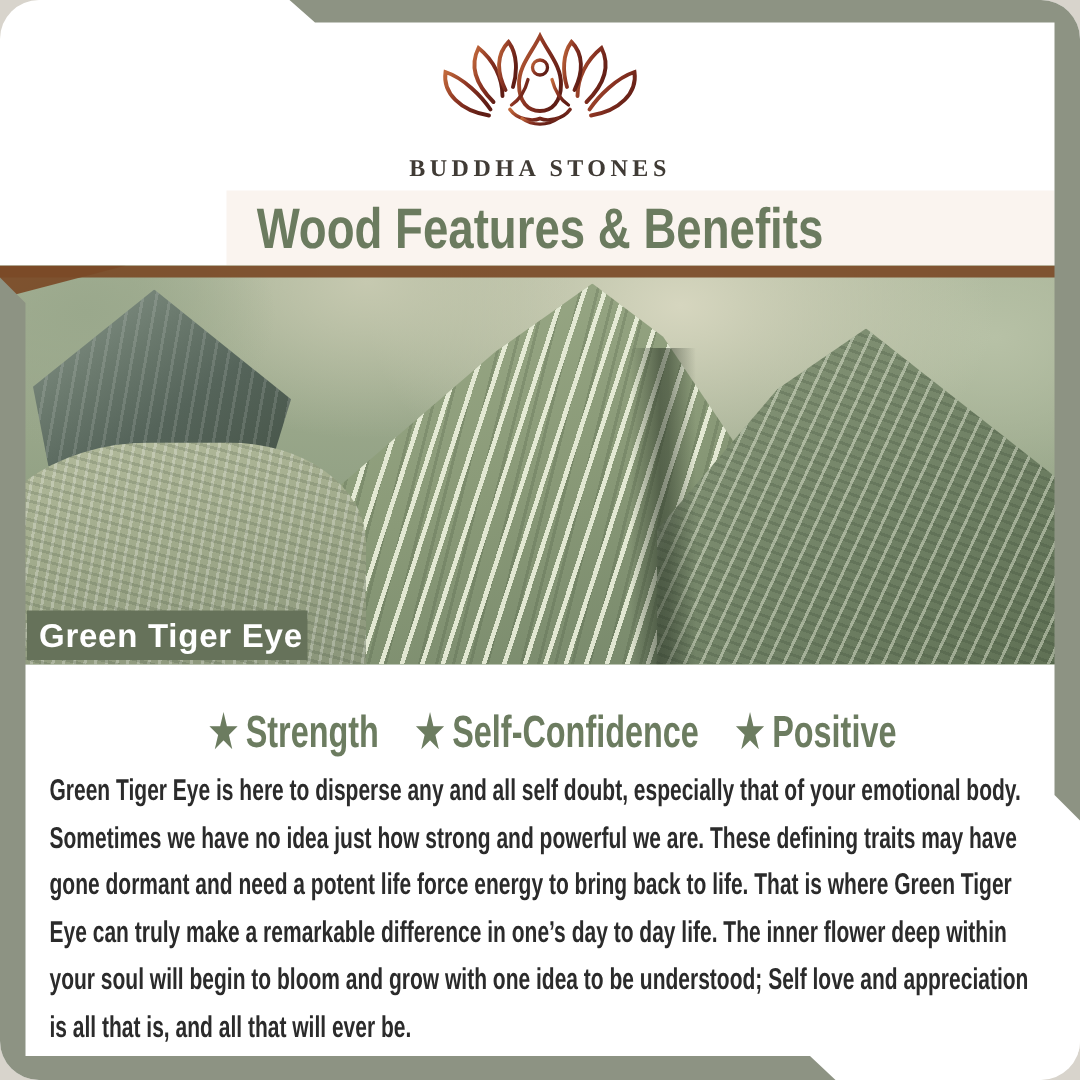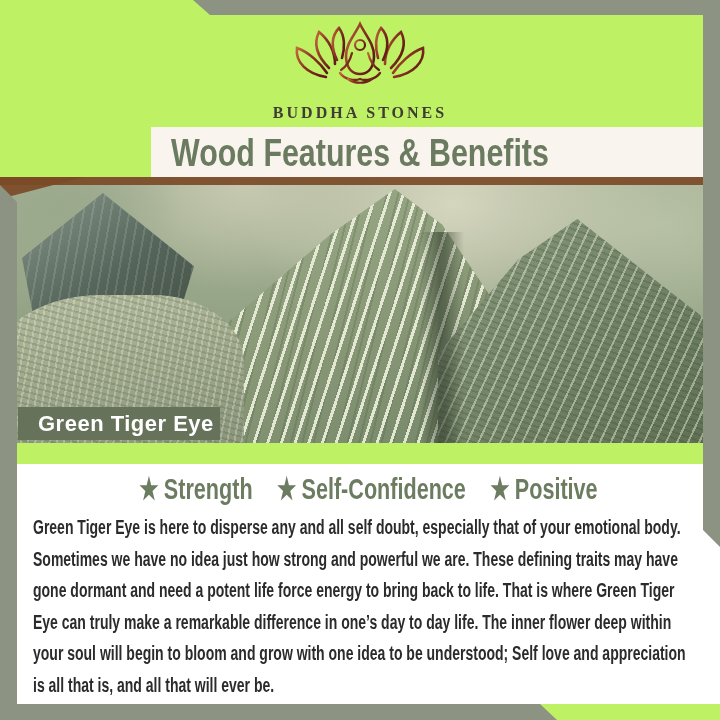--- a/index.html
+++ b/index.html
@@ -1,18 +1,18 @@
 <!DOCTYPE html>
 <html><head>
 <meta charset="utf-8">
 <style>
   html,body{margin:0;padding:0;background:#d8d4cc;}
   .page{
     position:relative;width:720px;height:720px;overflow:hidden;
-    background:#bef264;font-family:"Liberation Sans",sans-serif;
+    background:#ffffff;font-family:"Liberation Sans",sans-serif;border-radius:26px;
   }
   
   .logo-wrap{position:absolute;top:20px;left:0;width:720px;text-align:center;}
   .lotus{display:block;margin:0 auto;width:150px;height:82px;}
   .brand-name{
     margin-top:2px;font-family:"Liberation Serif",serif;font-weight:600;
     font-size:16px;letter-spacing:3px;color:#403B35;
   }
   
   .title-strip{position:absolute;left:151px;top:127px;width:552px;height:50px;background:#FAF4EF;}
@@ -66,23 +66,23 @@
       repeating-linear-gradient(15deg, rgba(60,75,55,.18) 0 2px, rgba(60,75,55,0) 2px 6px),
       repeating-linear-gradient(100deg, rgba(255,255,255,.25) 0 2px, rgba(255,255,255,0) 2px 7px),
       linear-gradient(170deg,#B3BB9C 0%,#9FA98A 50%,#8A957A 100%);
   }
   .crevice{
     left:420px;top:55px;width:44px;height:211px;
     background:linear-gradient(90deg, rgba(35,45,32,0) 0%, rgba(35,45,32,.5) 45%, rgba(35,45,32,.45) 58%, rgba(35,45,32,0) 100%);
   }
   
   .badge{
-    position:absolute;left:18px;top:407px;width:202px;height:33px;
+    position:absolute;left:18px;top:407px;width:187px;height:33px;
     background:#66725A;color:#FFFFFF;display:flex;align-items:center;
-    padding-left:20px;box-sizing:border-box;font-size:22px;font-weight:bold;letter-spacing:.5px;
+    padding-left:8px;box-sizing:border-box;font-size:22px;font-weight:bold;letter-spacing:.5px;
   }
   
   .panel{position:absolute;left:17px;top:464px;width:703px;height:240px;background:#FFFFFF;}
   .benefits{
     margin-top:6px;display:flex;justify-content:center;align-items:center;gap:34px;
     color:#6C7C60;font-weight:bold;font-size:30px;line-height:38px;
     transform:scaleX(0.72);
   }
   .benefit{display:flex;align-items:center;gap:7px;white-space:nowrap;}
   .star{font-size:30px;line-height:30px;}

